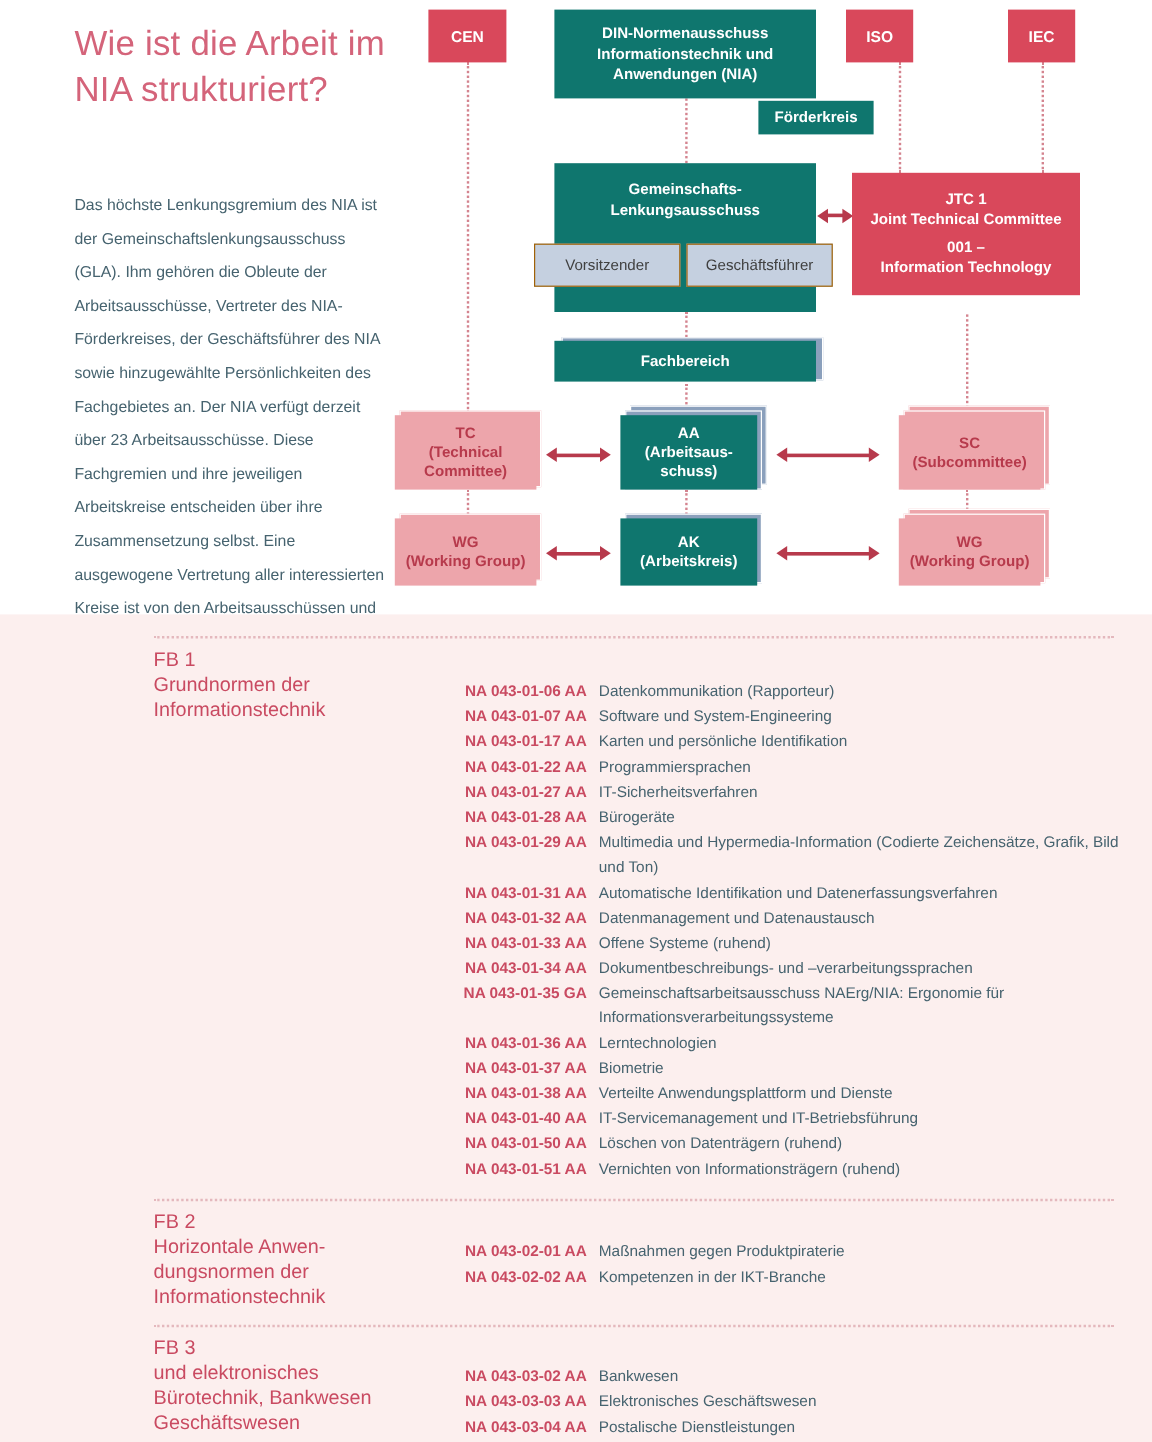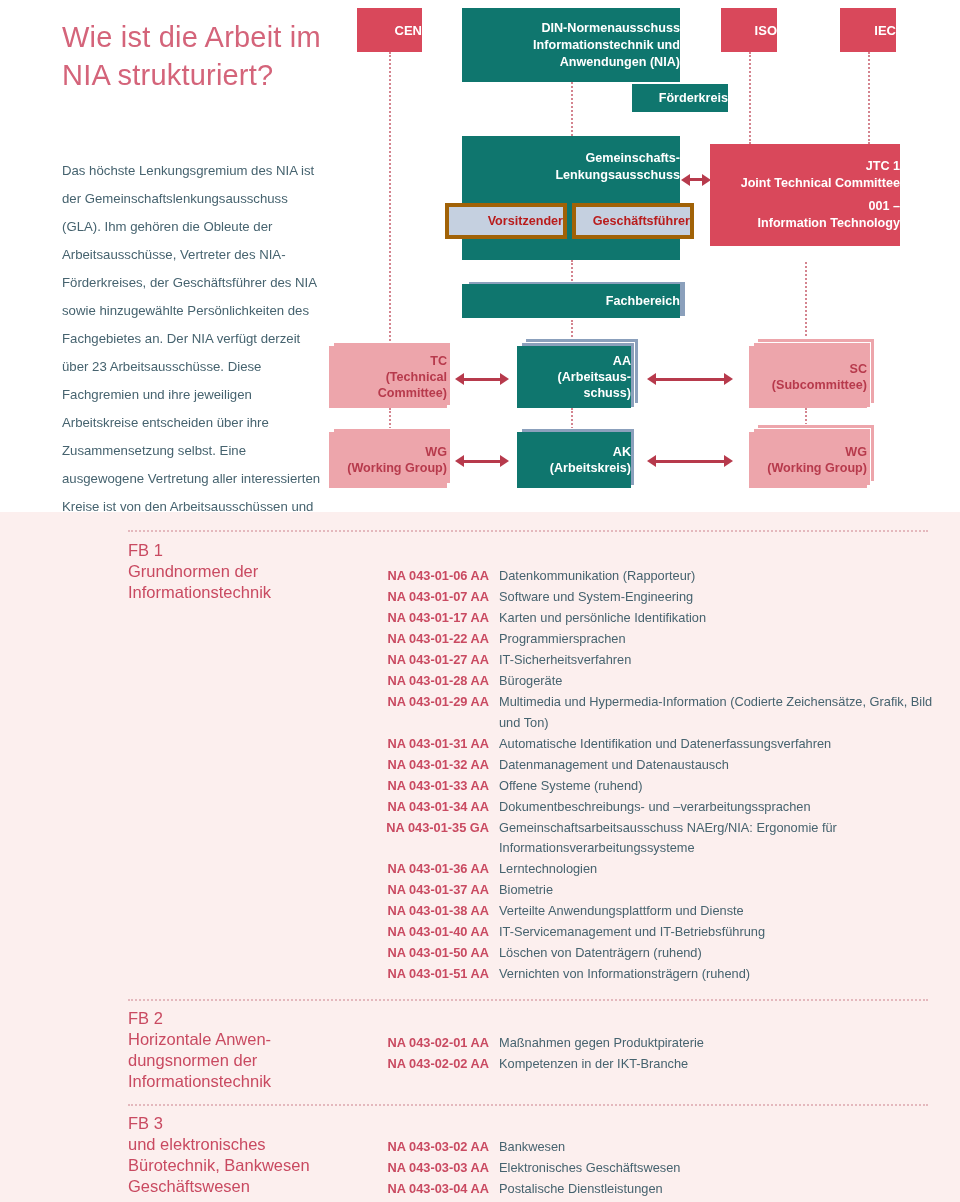--- a/index.html
+++ b/index.html
@@ -18,25 +18,25 @@
     color:#d4647a;font-size:29px;line-height:38px;font-weight:400;
     letter-spacing:.2px;
   }
   #intro-paragraph{
     position:absolute;left:62px;top:157px;width:268px;
     color:#46636f;font-size:13.2px;line-height:28px;
   }
 
   
   .dbox{position:absolute;box-sizing:border-box;display:flex;flex-direction:column;
-        align-items:flex-end;justify-content:center;text-align:center;}
+        align-items:center;justify-content:center;text-align:center;}
   .dbox .ln{display:block;}
   .red{background:#d9485b;color:#ffffff;font-weight:bold;}
   .blue{background:#0f766e;color:#ffffff;font-weight:bold;}
-  .lblue{background:#c5d0e0;color:#b91c1c;font-weight:bold;border:4px solid #a16207;}
+  .lblue{background:#c5d0e0;color:#404040;font-weight:normal;border:1px solid #a16207;}
   .pink{background:#eda5ab;color:#b73a4c;font-weight:bold;}
 
   
   .stack{position:absolute;box-sizing:border-box;}
   .stack.s-blue{background:#8ba0bc;border:1px solid #ffffff;}
   .stack.s-pink{background:#eda5ab;border:1px solid #ffffff;}
 
   
   .vdot{position:absolute;width:0;border-left:2px dotted #d4848f;}
 
@@ -83,21 +83,21 @@
   <div class="dbox red" style="left:357px;top:8px;width:65px;height:44px;font-size:13px;">
     <span class="ln">CEN</span>
   </div>
 
   <div class="dbox blue" style="left:462px;top:8px;width:218px;height:74px;font-size:12.6px;line-height:17px;">
     <span class="ln">DIN-Normenausschuss</span>
     <span class="ln">Informationstechnik und</span>
     <span class="ln">Anwendungen (NIA)</span>
   </div>
 
-  <div class="dbox red" style="left:721px;top:8px;width:56px;height:44px;font-size:13px;">
+  <div class="dbox red" style="left:705px;top:8px;width:56px;height:44px;font-size:13px;">
     <span class="ln">ISO</span>
   </div>
 
   <div class="dbox red" style="left:840px;top:8px;width:56px;height:44px;font-size:13px;">
     <span class="ln">IEC</span>
   </div>
 
   <div class="dbox blue" style="left:632px;top:84px;width:96px;height:28px;font-size:12.6px;">
     <span class="ln">Förderkreis</span>
   </div>

